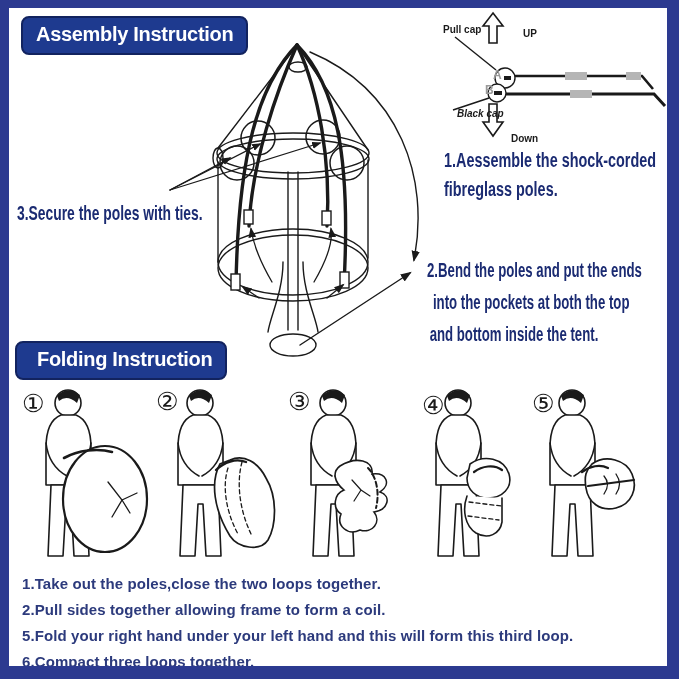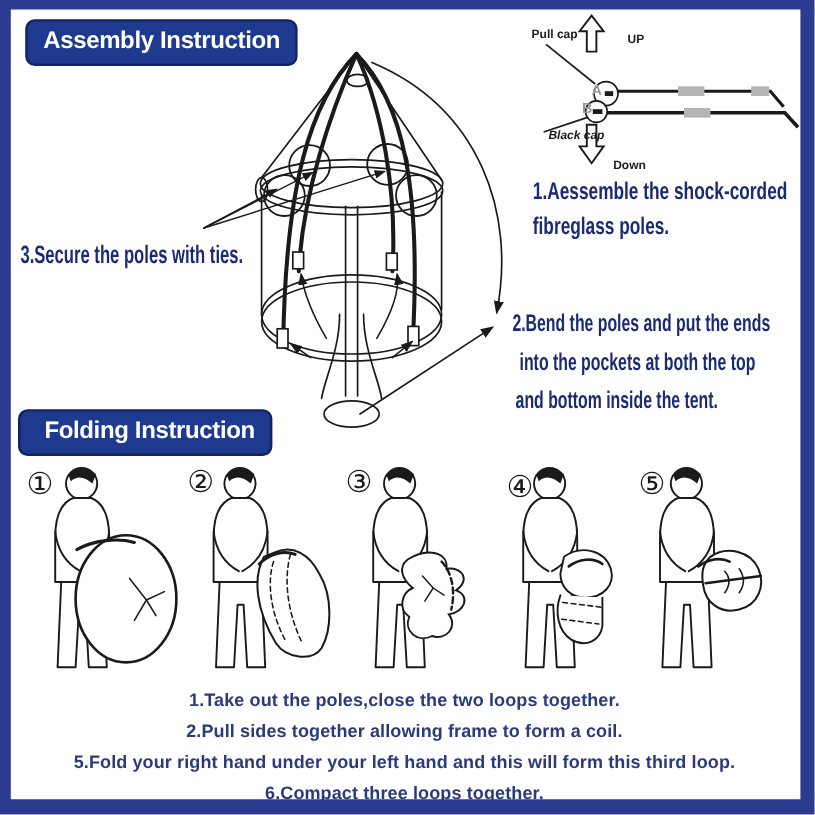--- a/index.html
+++ b/index.html
@@ -22,21 +22,21 @@
   #step2-text .l2{padding-left:9px;}
   #step2-text .l3{padding-left:4px;}
   
   .dlabel{font-size:10px;font-weight:bold;color:#1a1a1a;white-space:nowrap;z-index:6;}
   .glabel{font-size:12px;font-weight:bold;color:#9a9a9a;z-index:6;}
   
   .fig-num{font-family:"DejaVu Sans",sans-serif;font-size:25px;color:#1a1a1a;z-index:6;}
   
   #folding-steps{left:22px;top:571px;width:630px;z-index:6;}
   #folding-steps .step-line{font-size:15px;line-height:26px;font-weight:600;
-    color:#2c3a7c;letter-spacing:0.1px;white-space:nowrap;text-align:center;}
+    color:#2c3a7c;letter-spacing:0.1px;white-space:nowrap;}
   svg{display:block;}
 </style>
 </head>
 <body>
 
 <div id="page">
 
   <div id="frame-border"></div>
 
   <div class="abs title-box" style="left:21px;top:16px;">

